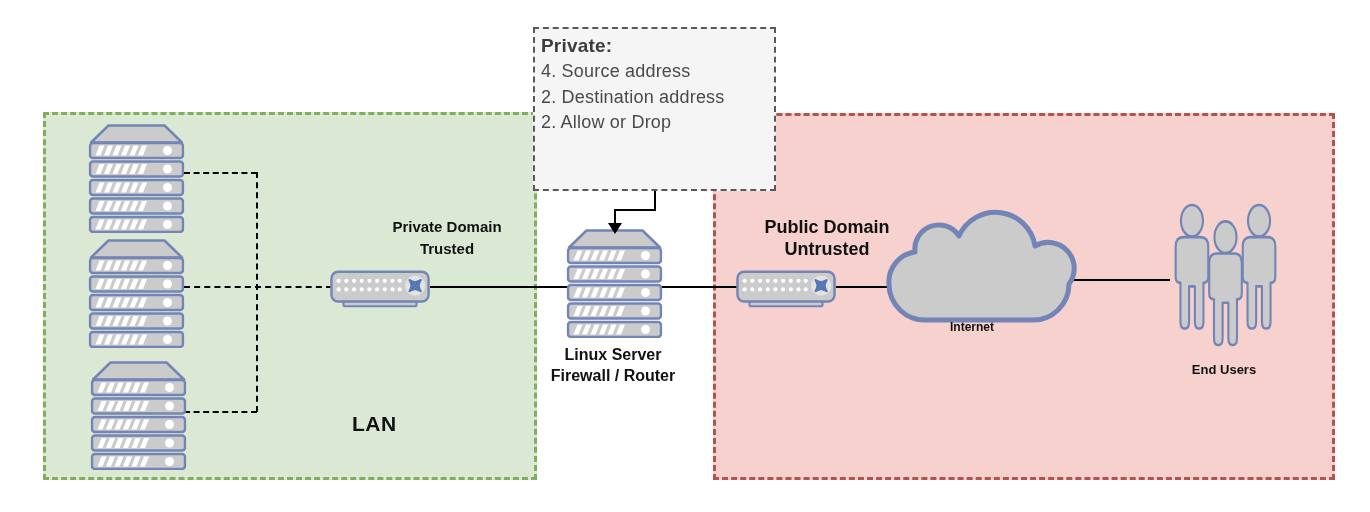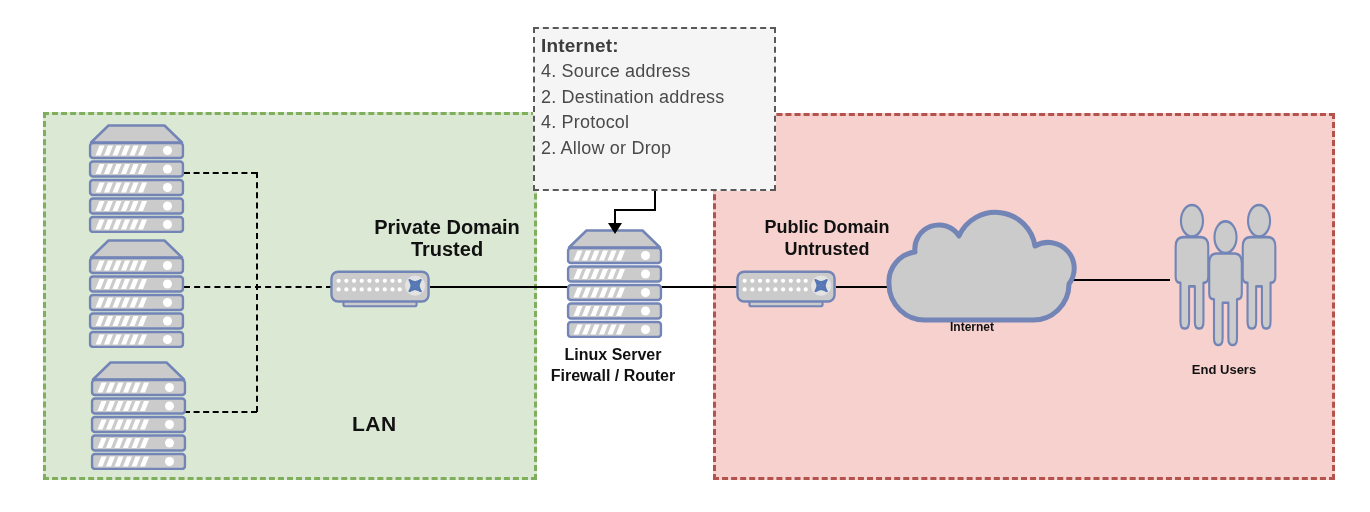--- a/index.html
+++ b/index.html
@@ -27,21 +27,21 @@
   .xfill{fill:var(--switch_x_blue);}
 
   .note{
     position:absolute;z-index:4;left:533px;top:27px;width:243px;height:164px;box-sizing:border-box;
     background:var(--note_bg);border:2px dashed var(--note_border);
     padding:3px 6px;color:var(--note_text);font-size:18px;line-height:25.5px;letter-spacing:.2px;
   }
   .note .title{font-weight:bold;font-size:19px;color:#3d3d3d;line-height:27px;}
 
   .lbl{position:absolute;z-index:4;color:var(--label_text);font-weight:bold;text-align:center;white-space:pre-line;}
-  #lbl-private{left:372px;top:216px;width:150px;font-size:20px;line-height:22px;}
+  #lbl-private{left:372px;top:216px;width:150px;font-size:15px;line-height:22px;}
   #lbl-public{left:752px;top:216px;width:150px;font-size:18px;line-height:22px;}
   #lbl-firewall{left:538px;top:344px;width:150px;font-size:16px;line-height:21px;text-align:center;}
   #lbl-lan{left:352px;top:412px;font-size:21px;letter-spacing:.5px;text-align:right;}
   #lbl-internet{left:912px;top:320px;width:120px;font-size:12px;}
   #lbl-endusers{left:1164px;top:362px;width:120px;font-size:13px;}
 </style>
 </head>
 <body>
 
 <svg width="0" height="0" style="position:absolute" aria-hidden="true">
@@ -176,24 +176,23 @@
       </svg>
   </div>
 
   <div class="icon" style="left:1168px;top:202px;">
     <svg width="115" height="150" viewBox="0 0 120 128" preserveAspectRatio="none">
         <use href="#sym-users" width="120" height="128"></use>
       </svg>
   </div>
 
   <div class="note">
-    <div class="title">Internet:</div>
+    <div class="title">Private:</div>
     <div>4. Source address</div>
     <div>2. Destination address</div>
-    <div>4. Protocol</div>
     <div>2. Allow or Drop</div>
   </div>
 
   <div id="lbl-private" class="lbl">Private Domain
 Trusted</div>
   <div id="lbl-public" class="lbl">Public Domain
 Untrusted</div>
   <div id="lbl-firewall" class="lbl">Linux Server
 Firewall / Router</div>
   <div id="lbl-lan" class="lbl">LAN</div>

